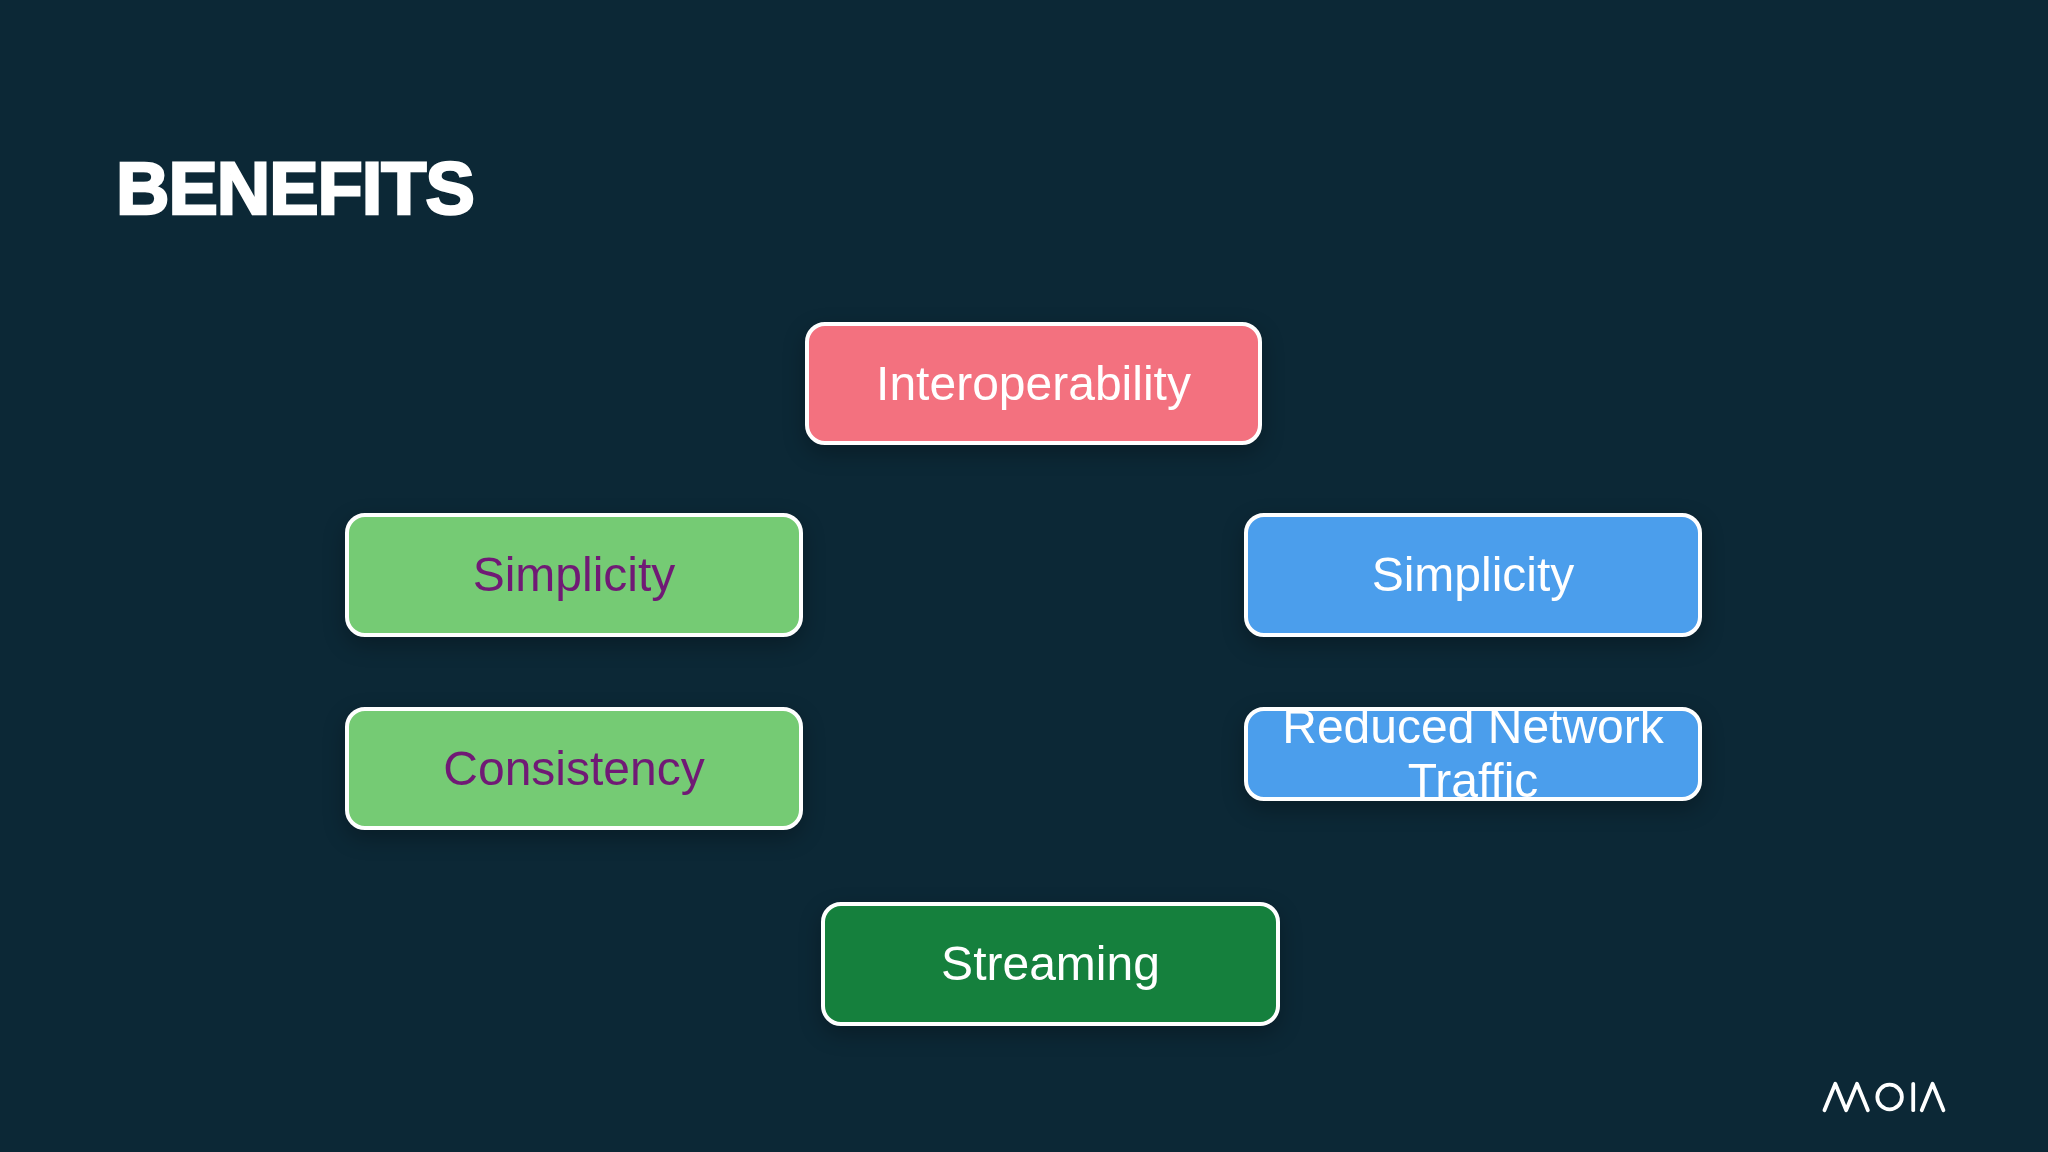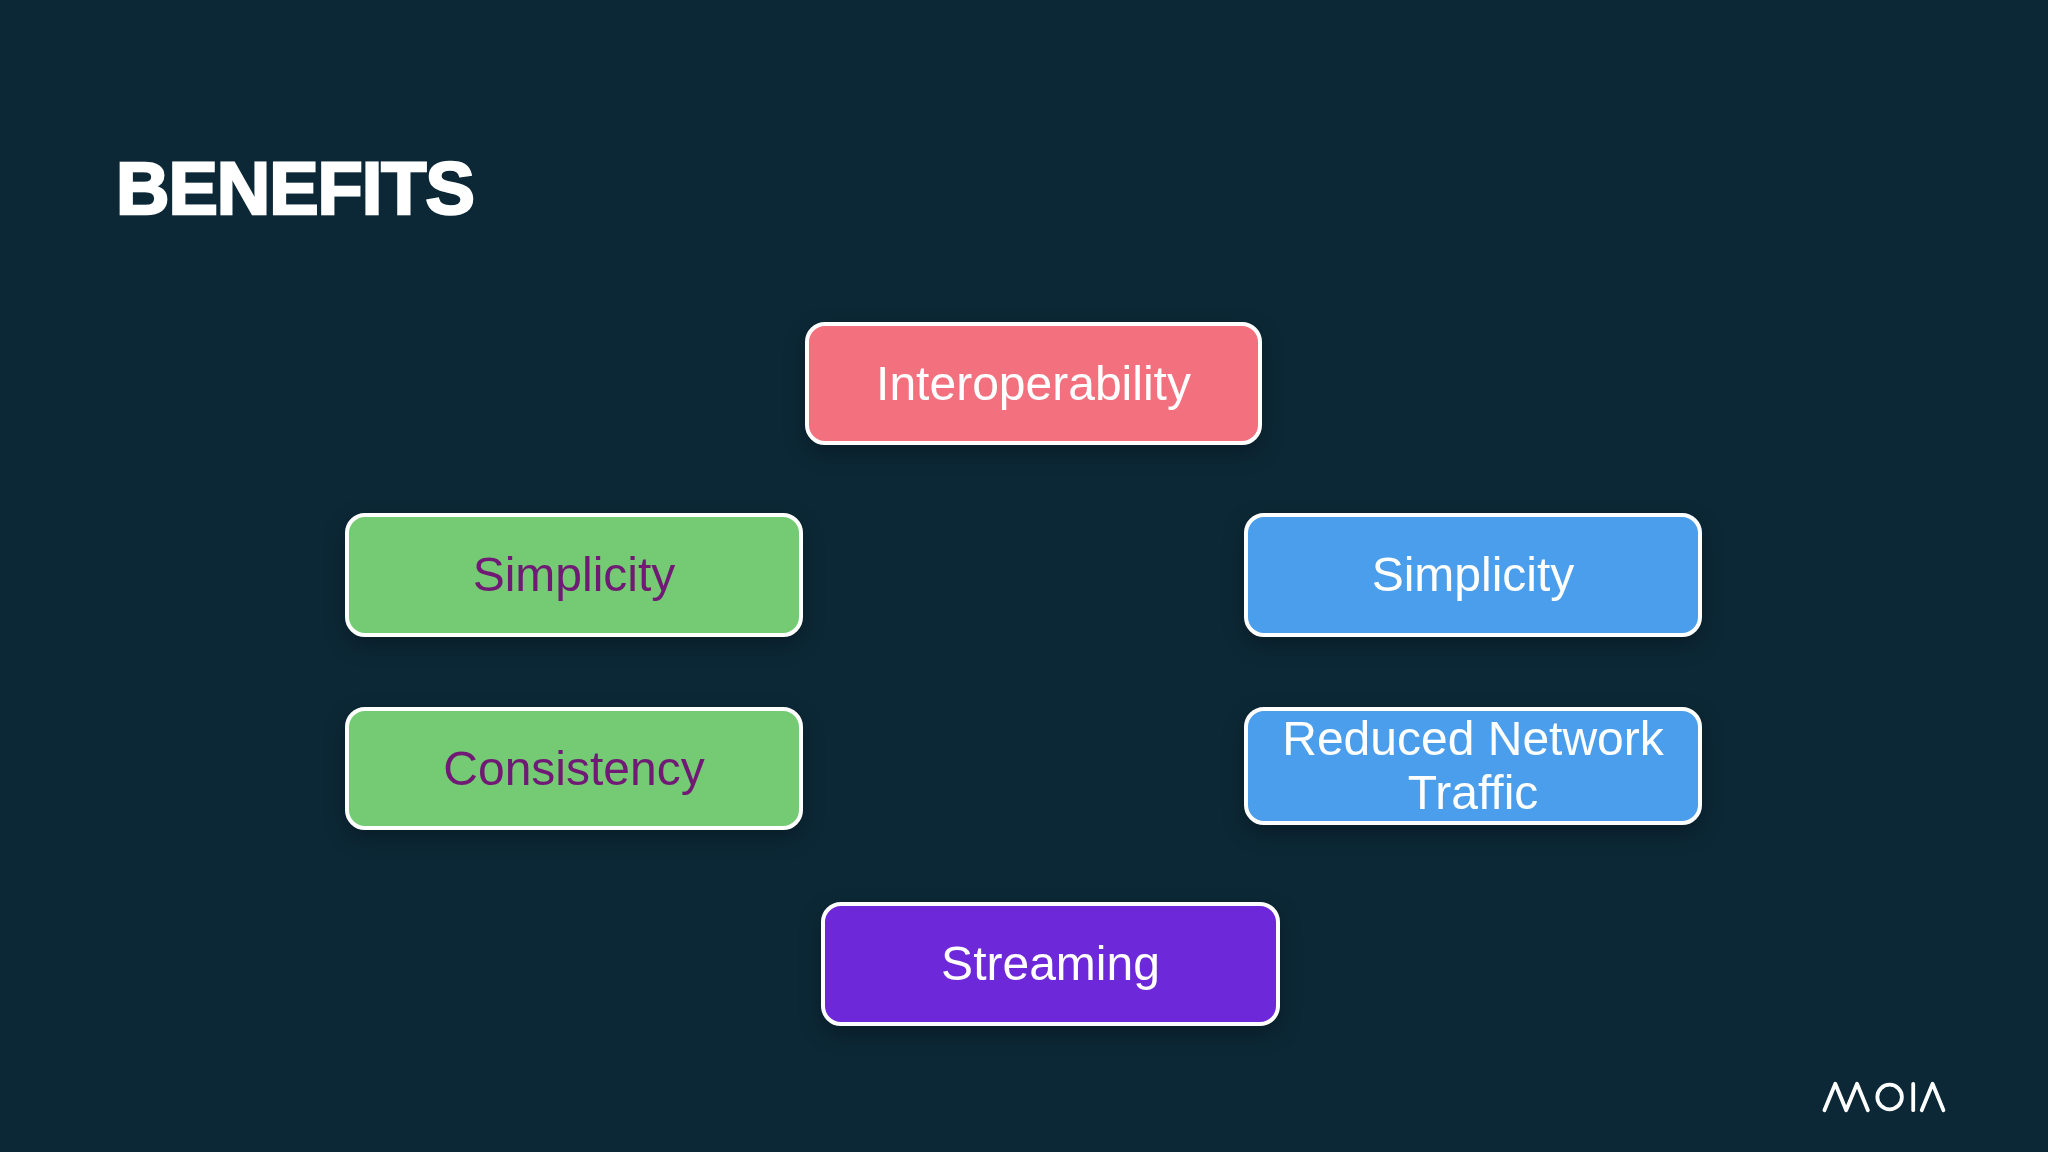--- a/index.html
+++ b/index.html
@@ -78,24 +78,24 @@
       </div>
       <div class="benefit-box" style="left: 345px; top: 513px; width: 458px; height: 124px; background: rgb(117, 203, 116); border-color: rgb(255, 255, 255);">
         <span style="color: #701a75;">Simplicity</span>
       </div>
       <div class="benefit-box" style="left: 1244px; top: 513px; width: 458px; height: 124px; background: rgb(75, 158, 236); border-color: rgb(255, 255, 255);">
         <span style="color: rgb(255, 255, 255);">Simplicity</span>
       </div>
       <div class="benefit-box" style="left: 345px; top: 707px; width: 458px; height: 123px; background: rgb(117, 203, 116); border-color: rgb(255, 255, 255);">
         <span style="color: #701a75;">Consistency</span>
       </div>
-      <div class="benefit-box" style="left: 1244px; top: 707px; width: 458px; height: 118px; background: rgb(75, 158, 236); border-color: rgb(255, 255, 255);">
+      <div class="benefit-box" style="left: 1244px; top: 707px; width: 458px; height: 94px; background: rgb(75, 158, 236); border-color: rgb(255, 255, 255);">
         <span style="color: rgb(255, 255, 255);">Reduced Network Traffic</span>
       </div>
-      <div class="benefit-box" style="left: 821px; top: 902px; width: 459px; height: 124px; background: #6d28d9; border-color: rgb(255, 255, 255);">
+      <div class="benefit-box" style="left: 821px; top: 902px; width: 459px; height: 124px; background: #15803d; border-color: rgb(255, 255, 255);">
         <span style="color: rgb(255, 255, 255);">Streaming</span>
       </div>
     </div>
 
   <div class="logo" aria-label="MOIA">
     <svg viewBox="0 0 130 36" fill="none" stroke="#ffffff" stroke-width="4" stroke-linecap="round" stroke-linejoin="round">
       <path d="M3 32 L14.5 4 L26 32 L37.5 4 L49 32"></path>
       <circle cx="72" cy="18" r="13"></circle>
       <line x1="97" y1="4" x2="97" y2="32"></line>
       <path d="M106 32 L117.5 4 L129 32"></path>

